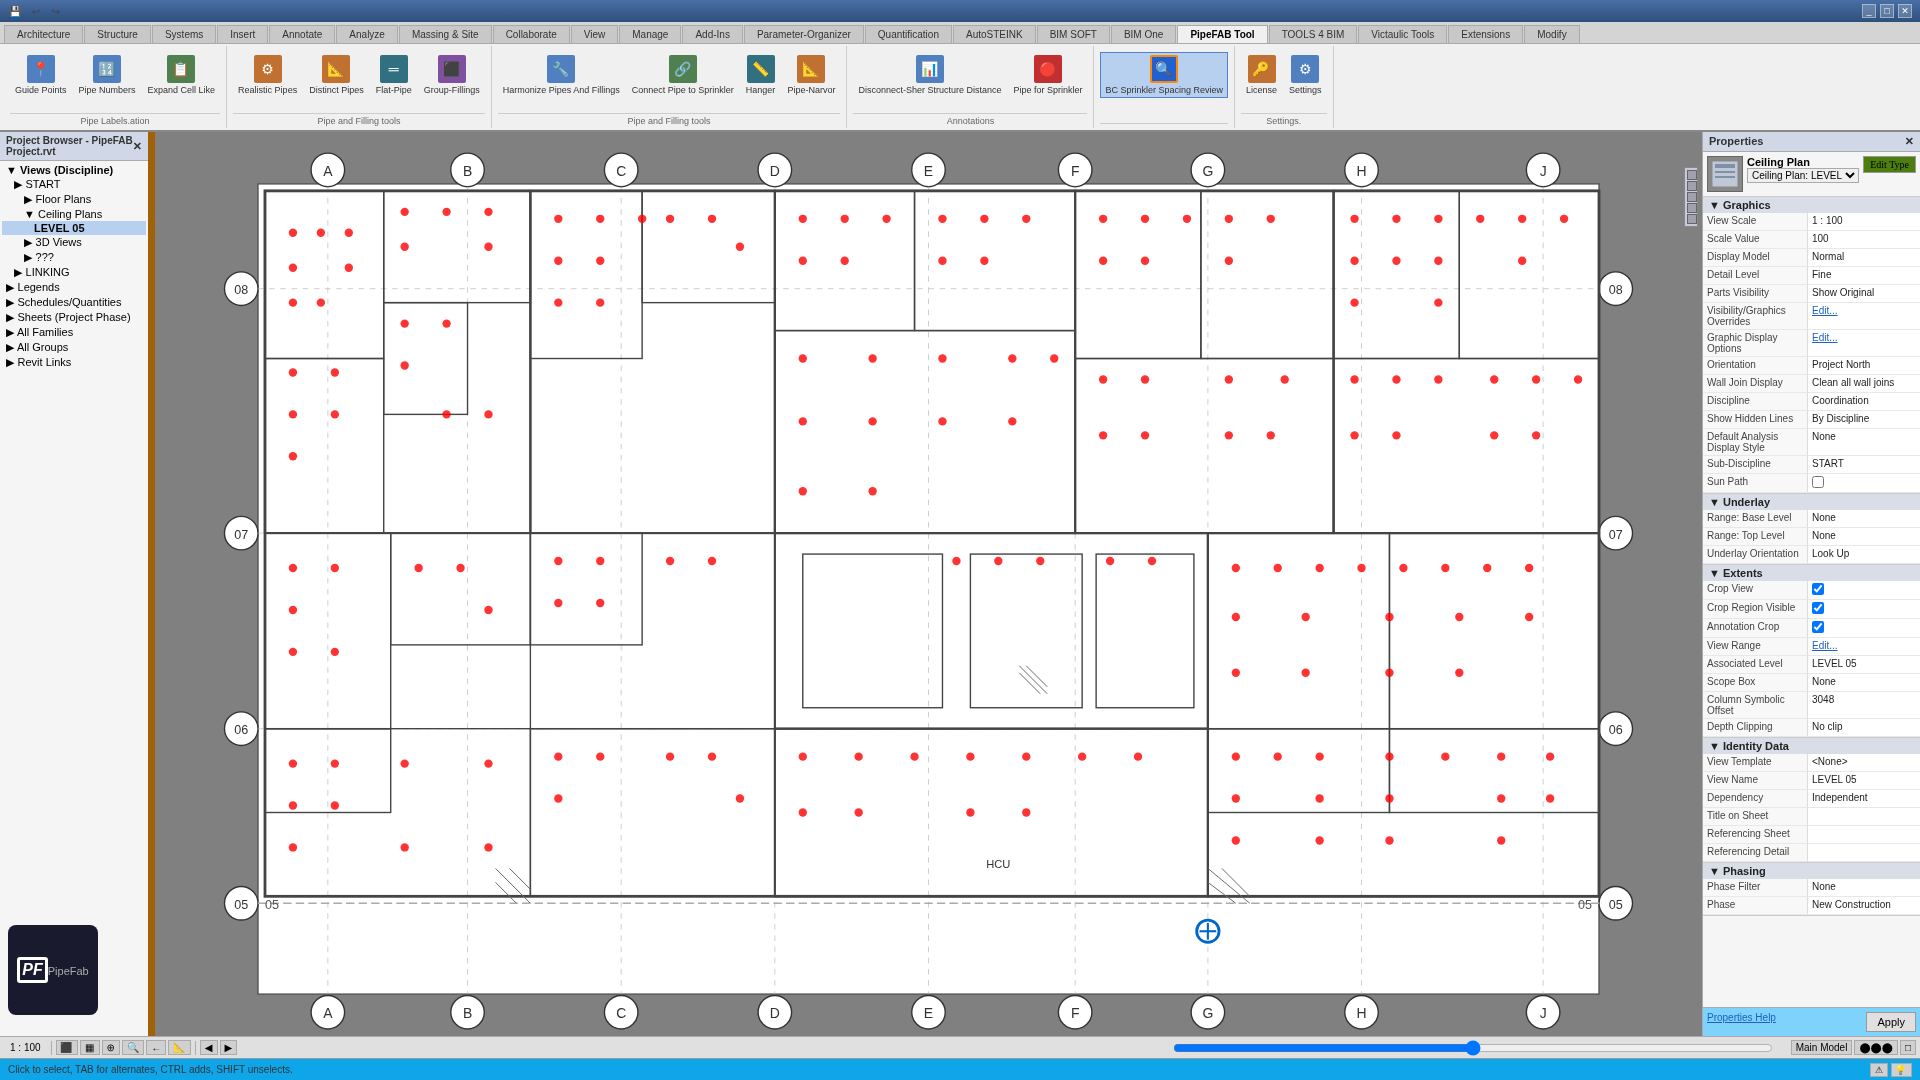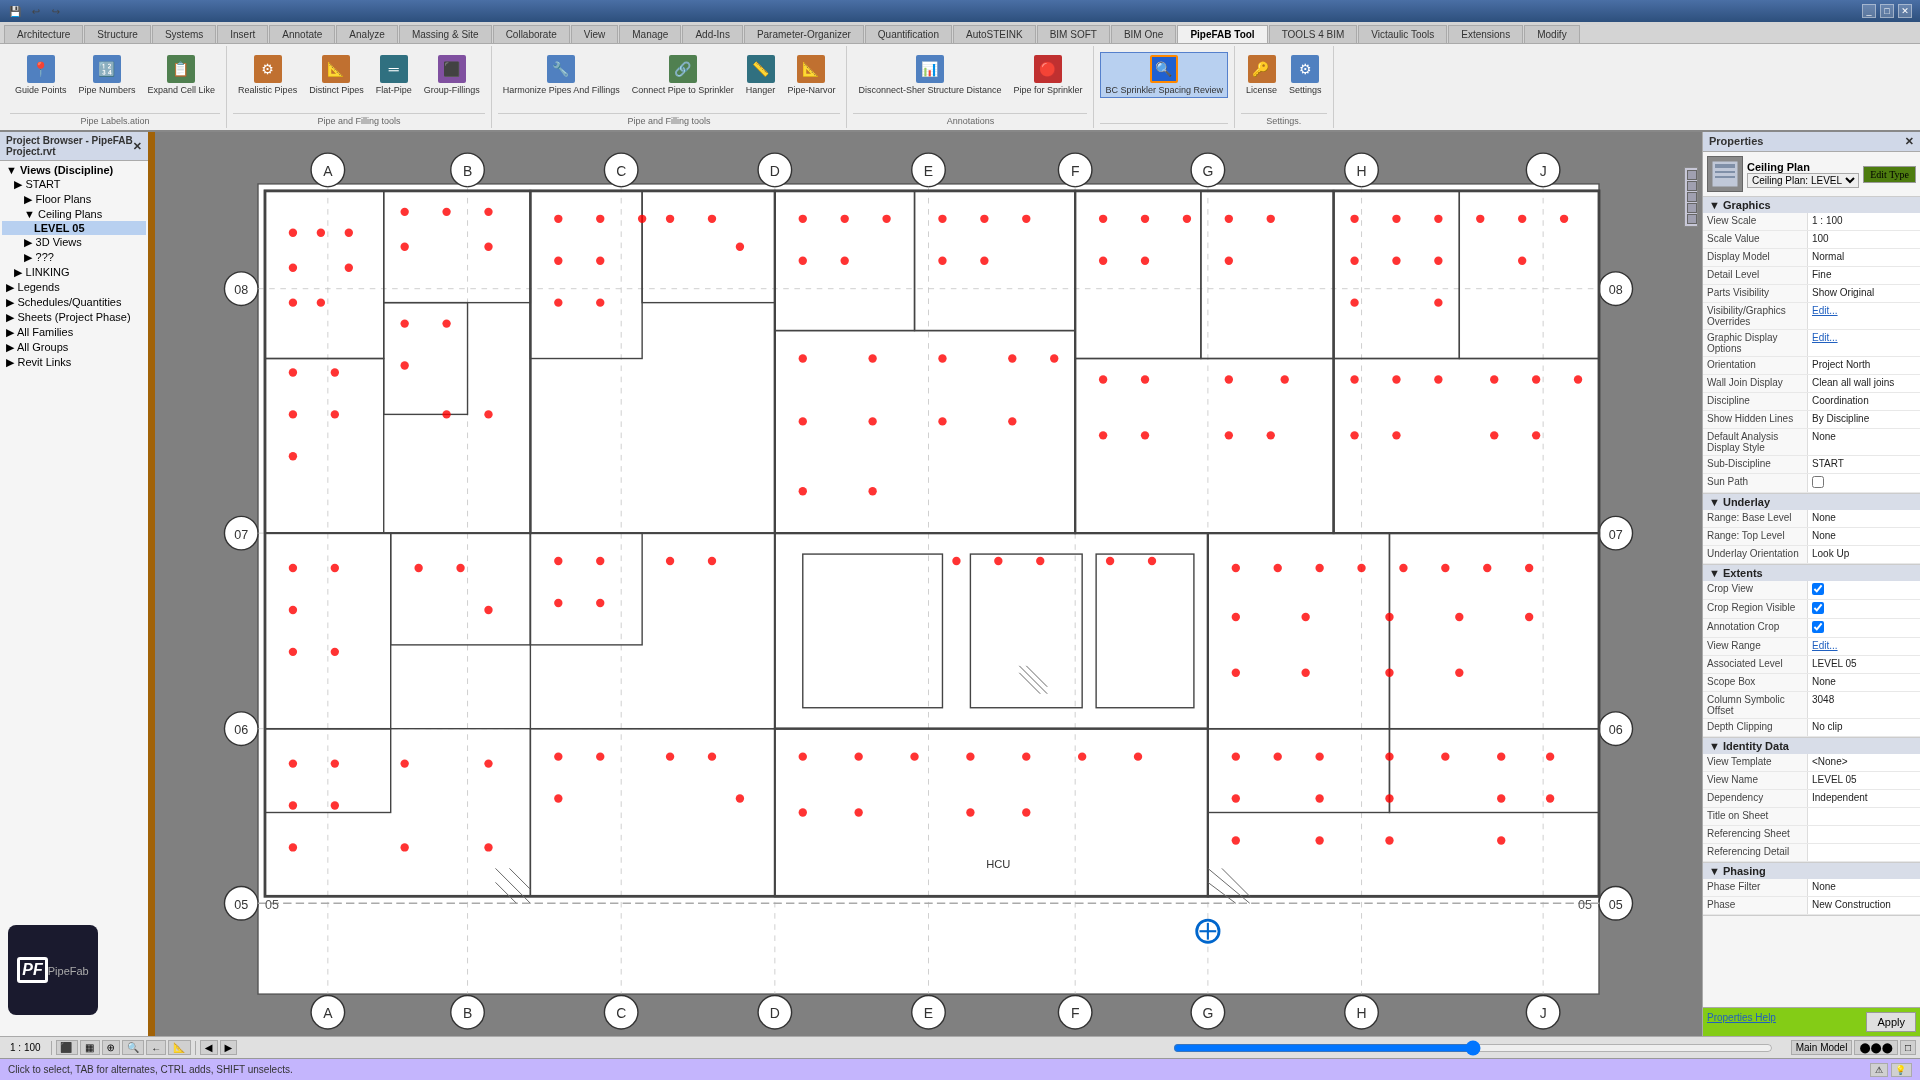--- a/index.html
+++ b/index.html
@@ -190,48 +190,48 @@
       background: white;
     }
     .pp-value.editable { cursor: text; }
     .pp-value.link { color: #2060c0; cursor: pointer; text-decoration: underline; }
 
     #pp-footer {
       display: flex;
       padding: 4px;
       gap: 4px;
       border-top: 1px solid #aaa;
-      background: #84cc16;
+      background: #7dd3fc;
       justify-content: flex-start;
     }
     .pp-footer-btn {
       padding: 3px 10px;
       font-size: 11px;
       background: #e0e0e0;
       border: 1px solid #999;
       cursor: pointer;
     }
 
     
     #pp-type-row {
       display: flex;
-      align-items: center;
+      align-items: flex-start;
       padding: 4px;
       gap: 4px;
       border-bottom: 1px solid #ccc;
     }
     #pp-type-icon { width: 36px; height: 36px; background: #888; border: 1px solid #666; display: flex; align-items: center; justify-content: center; }
     #pp-type-info { flex: 1; }
     #pp-type-name { font-size: 11px; font-weight: bold; }
     .pp-edit-type-btn { font-size: 10px; padding: 2px 6px; background: #4d7c0f; border: 1px solid #999; cursor: pointer; font-family: Liberation Serif, serif; }
 
     
     #status-bar {
       height: 22px;
-      background: #c4b5fd;
+      background: #0ea5e9;
       border-top: 1px solid #999;
       display: flex;
       align-items: center;
       padding: 0 8px;
       font-size: 10px;
       color: #333;
       gap: 8px;
     }
     #view-controls {
       height: 22px;

